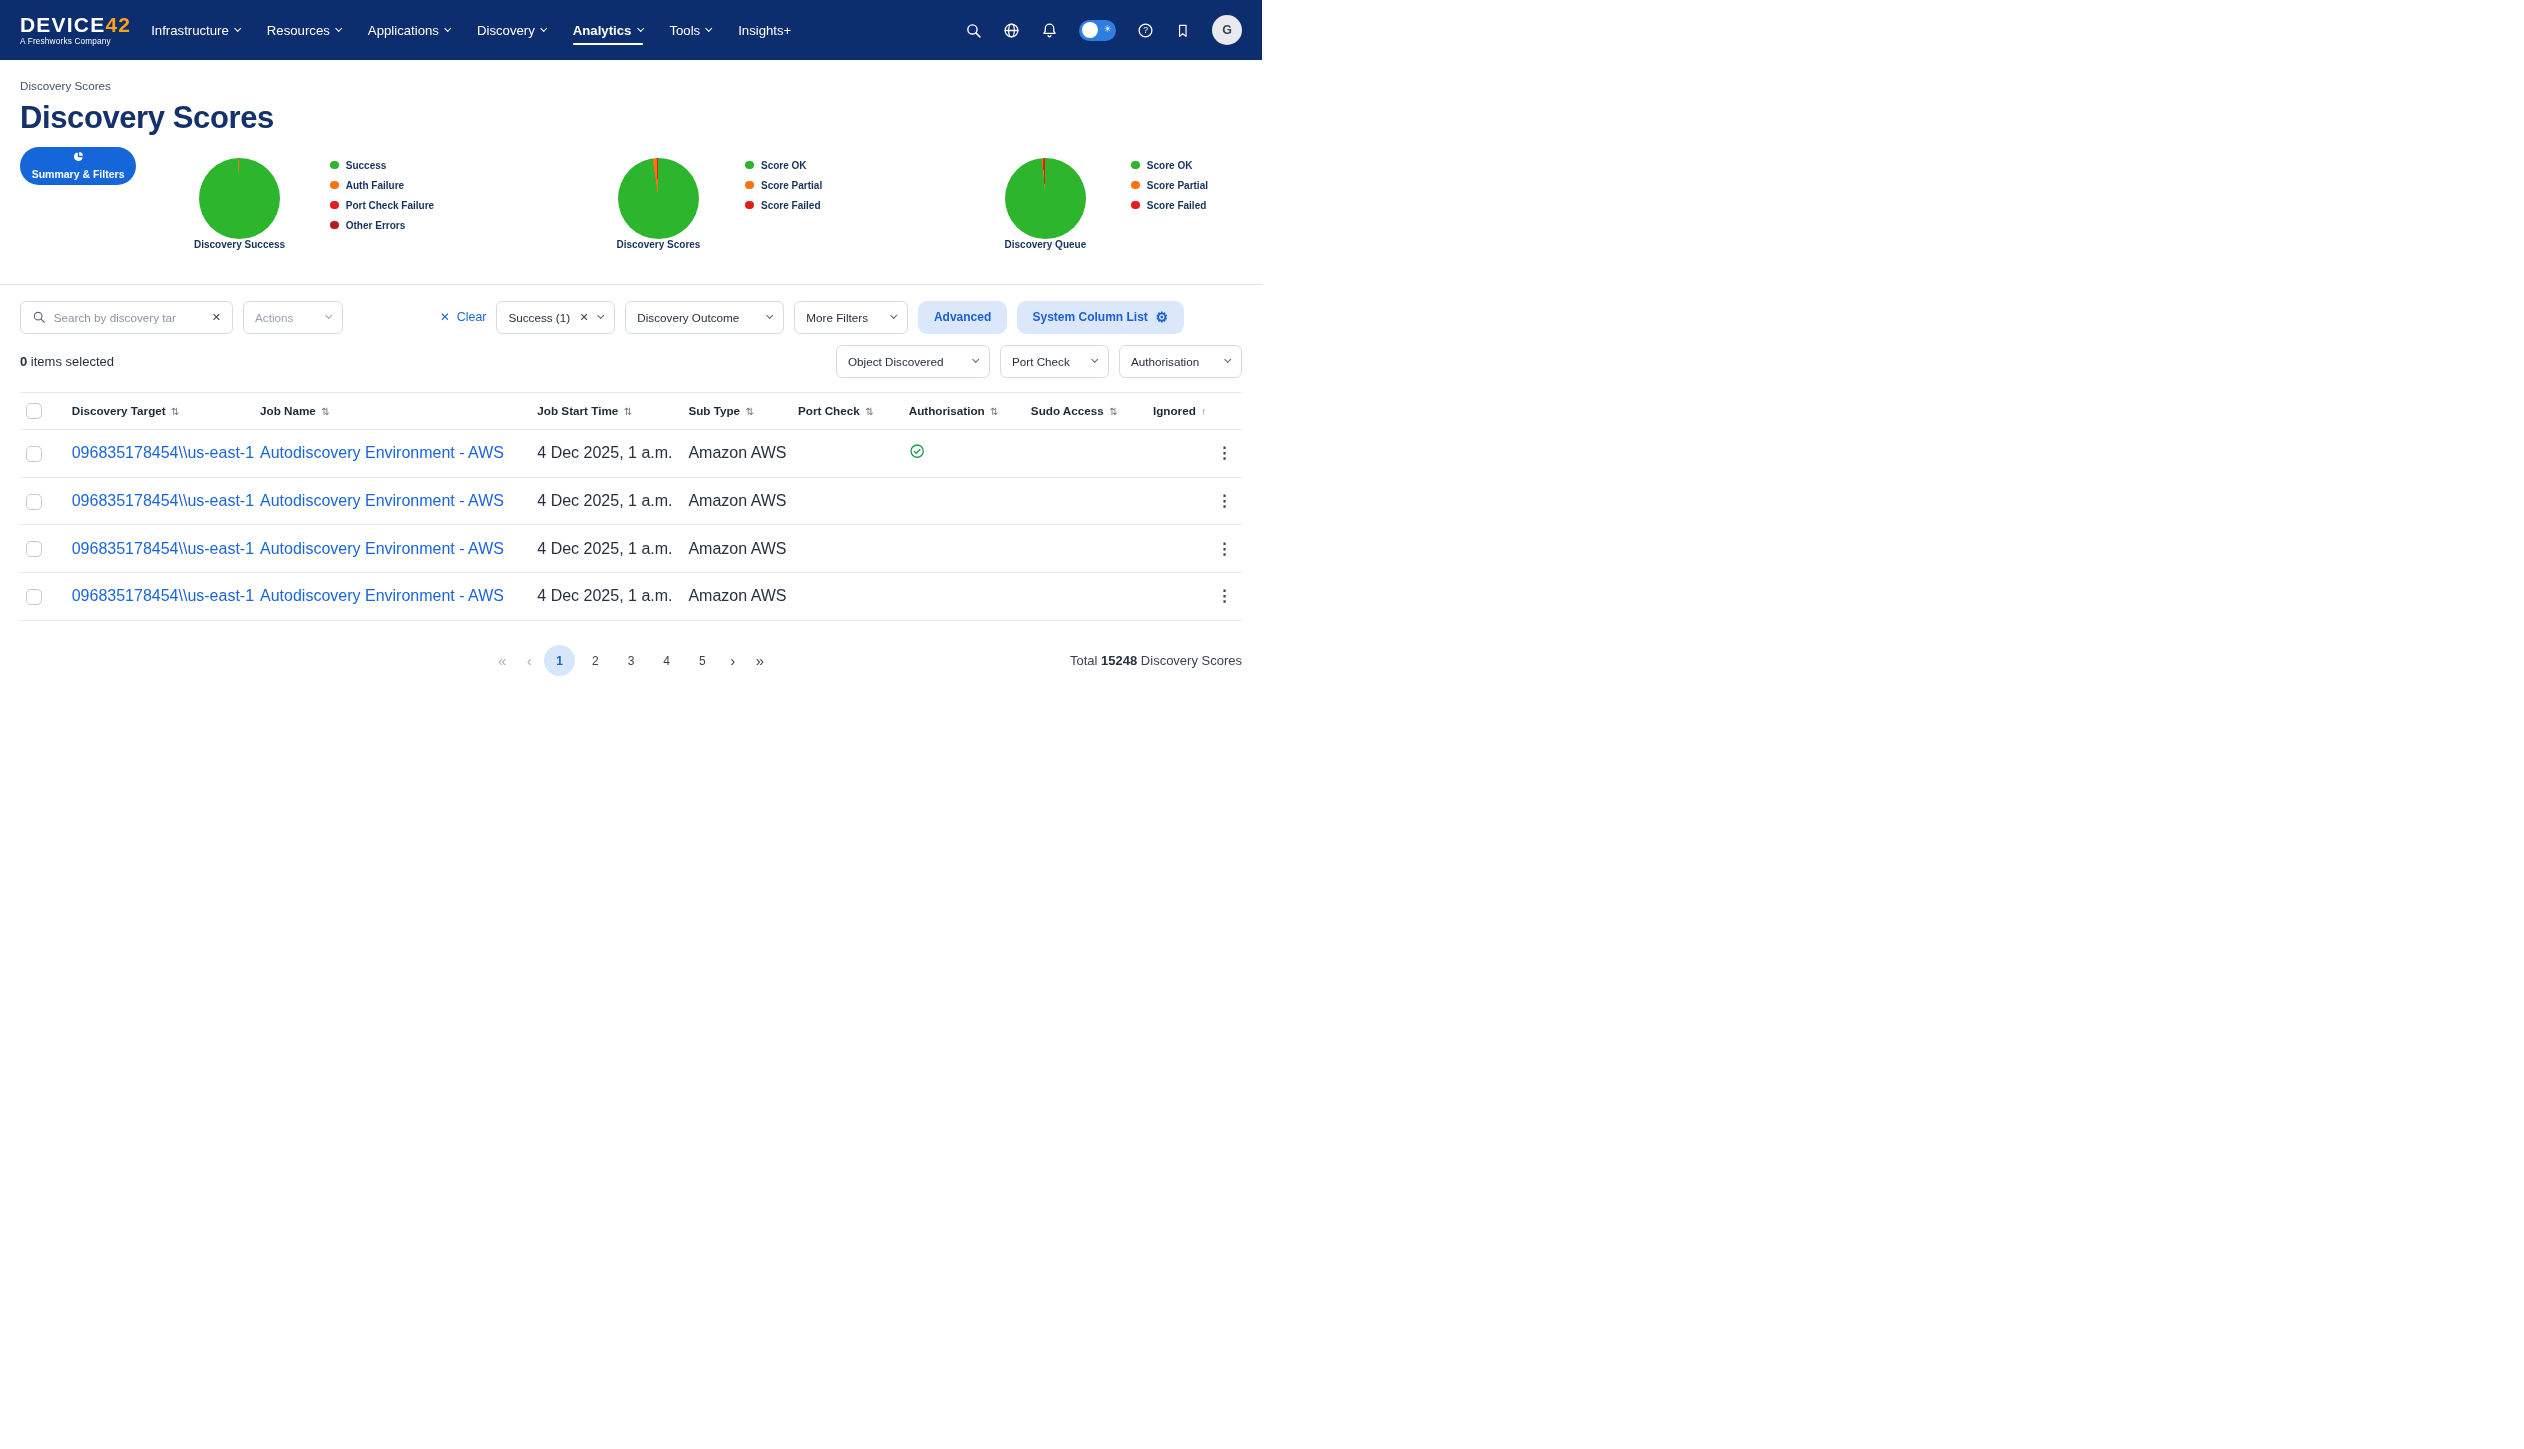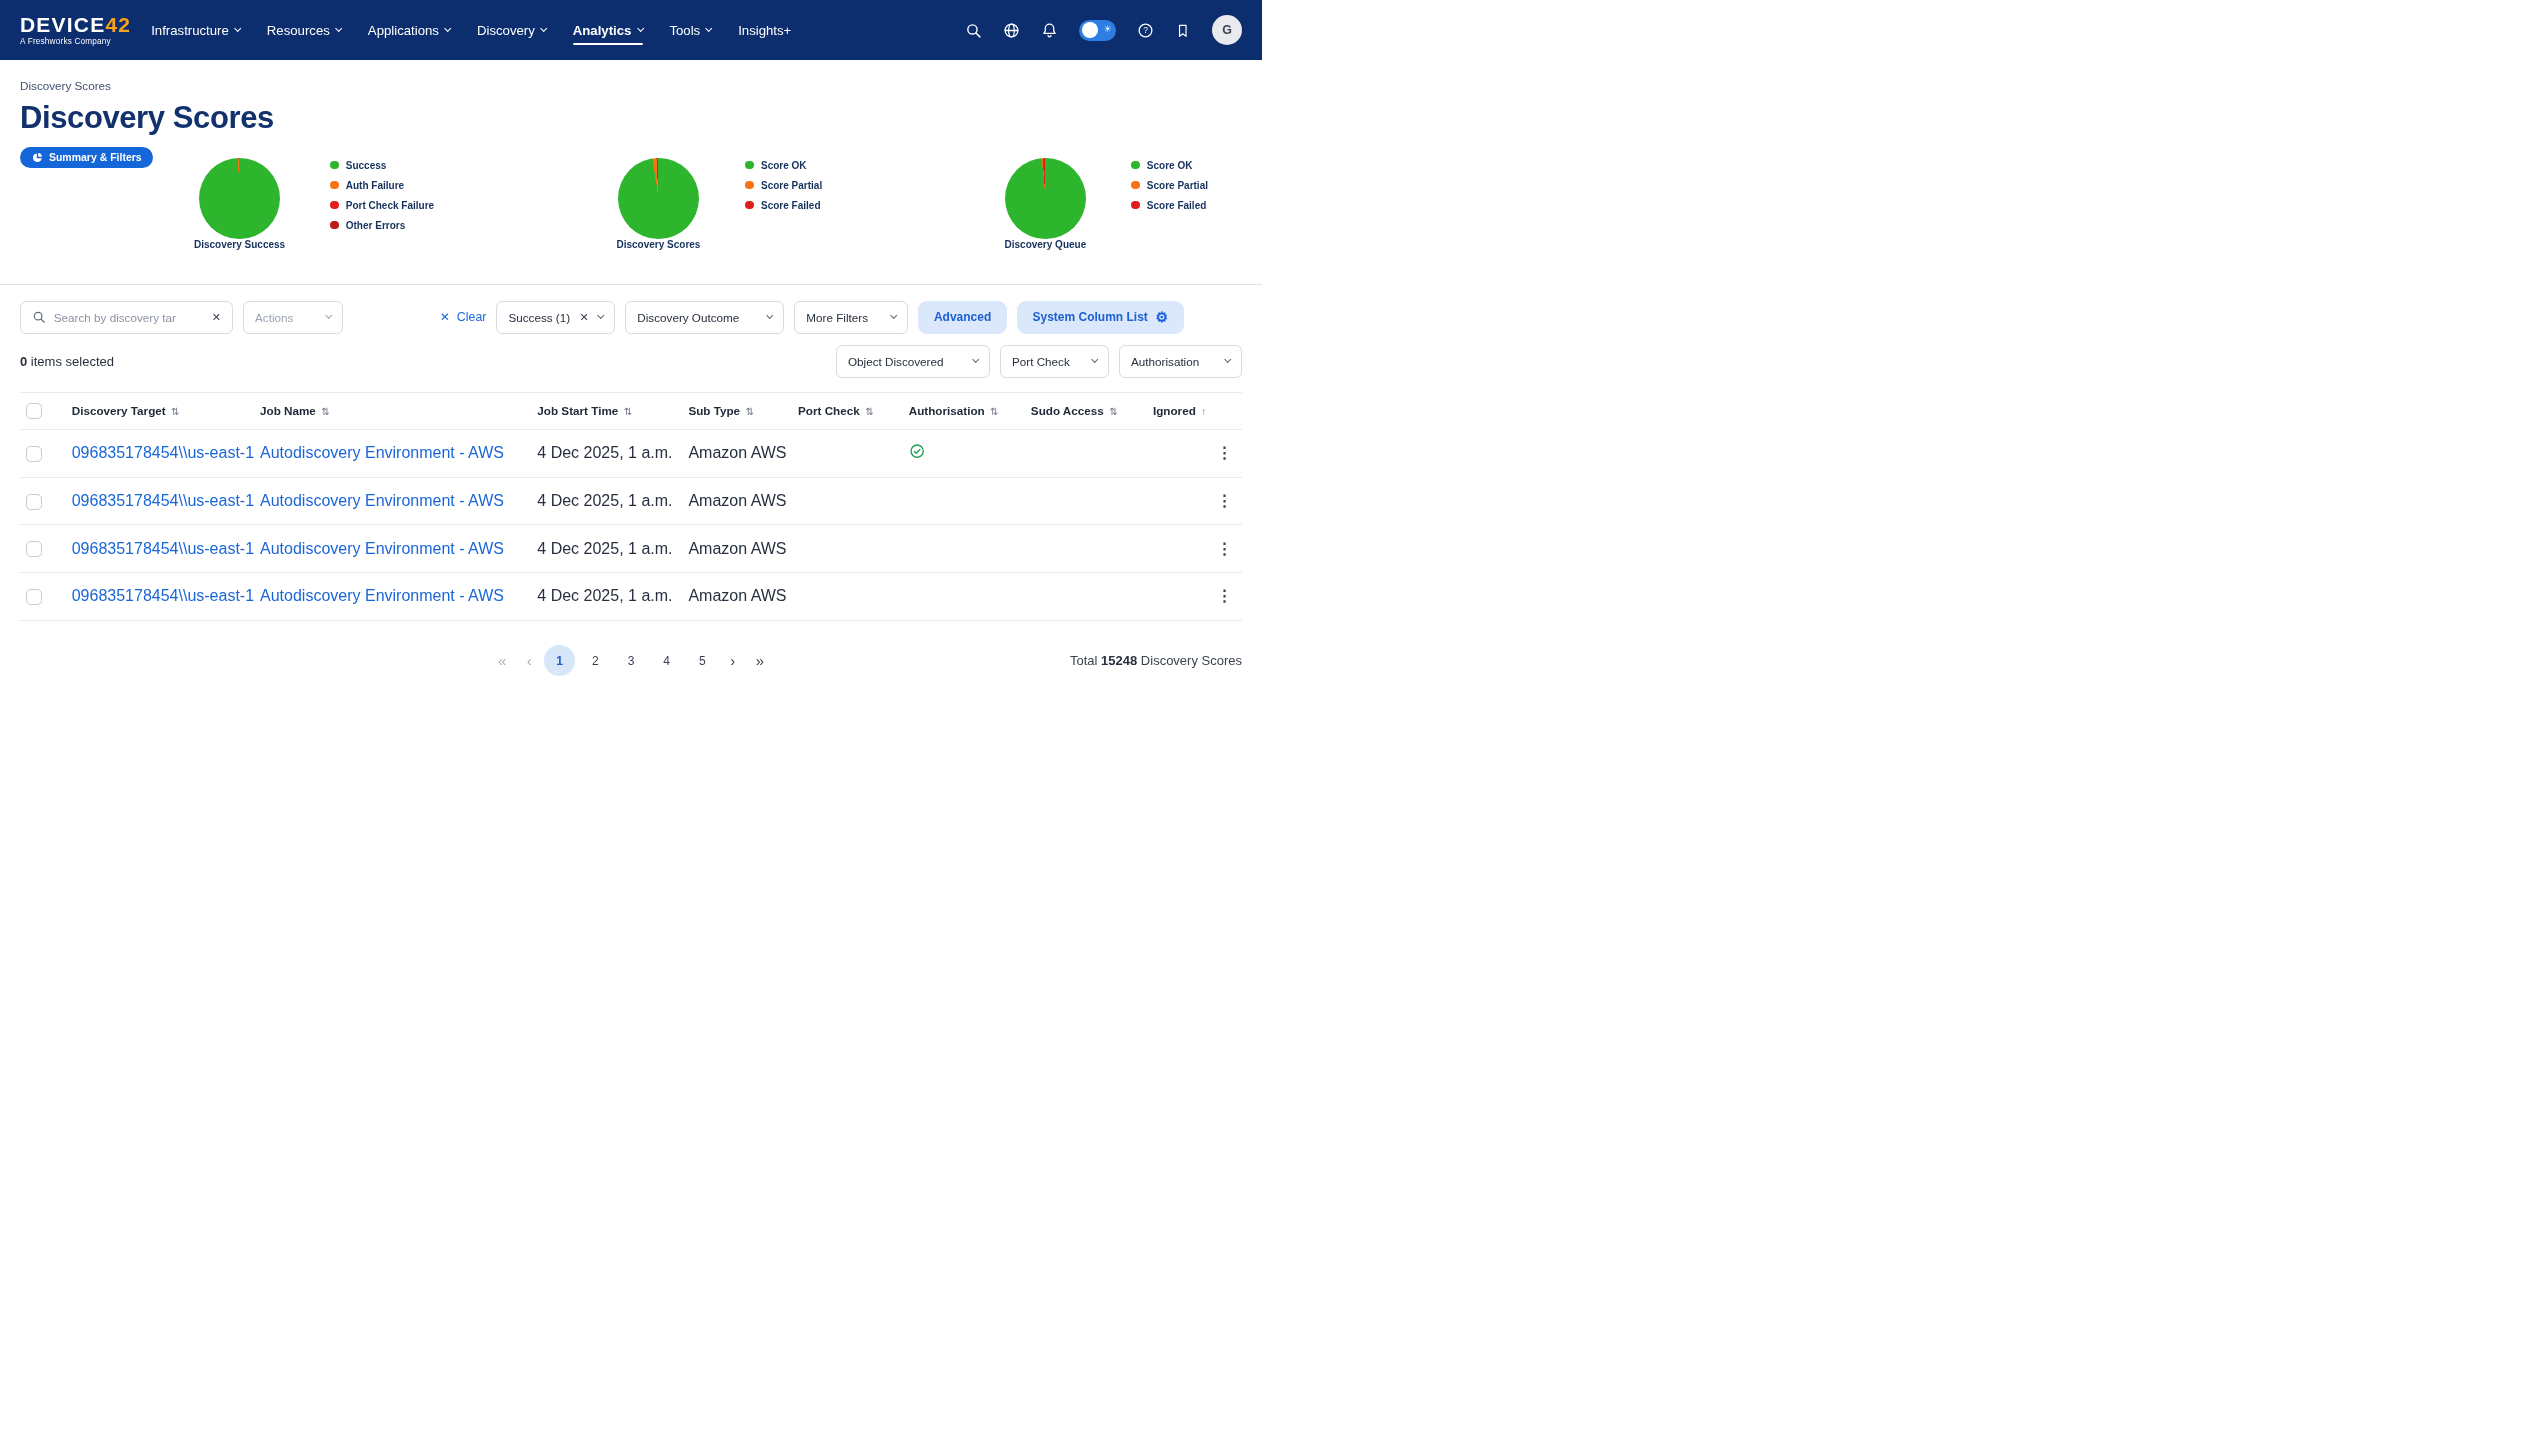--- a/index.html
+++ b/index.html
@@ -21,21 +21,21 @@
   .icon-btn{cursor:pointer;display:flex;align-items:center;}
   .toggle{width:37px;height:21px;border-radius:11px;background:#2e7de2;display:flex;align-items:center;padding:2.3px 4.7px 2.3px 2.3px;cursor:pointer;}
   .knob{width:16.3px;height:16.3px;background:#fff;border-radius:50%;}
   .sun{margin-left:auto;font-size:9.3px;color:#fff;line-height:1;}
   .avatar{width:30px;height:30px;border-radius:50%;background:#e8eaed;color:#3b4252;font-weight:700;font-size:12.4px;display:flex;align-items:center;justify-content:center;cursor:pointer;}
 
   
   .hero{position:relative;padding:11px 20px 0;height:224px;}
   .breadcrumb{font-size:11.7px;color:#42526e;margin-top:7.8px;}
   .page-title{font-size:31px;font-weight:800;color:#12316d;letter-spacing:-0.4px;margin:7.8px 0 11px;}
-  .pill{display:inline-flex;align-items:center;gap:6.2px;background:#1566d8;color:#fff;border:none;border-radius:777px;padding:4.7px 11.7px;font-size:10.5px;font-weight:700;cursor:pointer;font-family:inherit;}
+  .pill{display:inline-flex;align-items:center;gap:6.2px;background:#1566d8;color:#fff;border:none;border-radius:777px;padding:4.7px 11.7px;font-size:10.5px;font-weight:700;cursor:pointer;font-family:inherit;flex-direction:column;}
   .charts{position:absolute;top:98px;left:194px;right:54px;display:flex;justify-content:space-between;}
   .chart-group{display:flex;gap:45px;align-items:flex-start;}
   .chart-left{display:flex;flex-direction:column;align-items:center;}
   .pie{width:81px;height:81px;border-radius:50%;}
   .chart-caption{font-size:10px;font-weight:700;color:#16325c;text-align:center;}
   .legend{display:flex;flex-direction:column;gap:9px;padding-top:1.6px;}
   .legend-item{display:flex;align-items:center;gap:7px;font-size:10px;font-weight:700;color:#16325c;}
   .dot{width:8.6px;height:8.6px;border-radius:50%;flex:none;}
 
   .divider{border-top:0.8px solid #dde3ec;}

